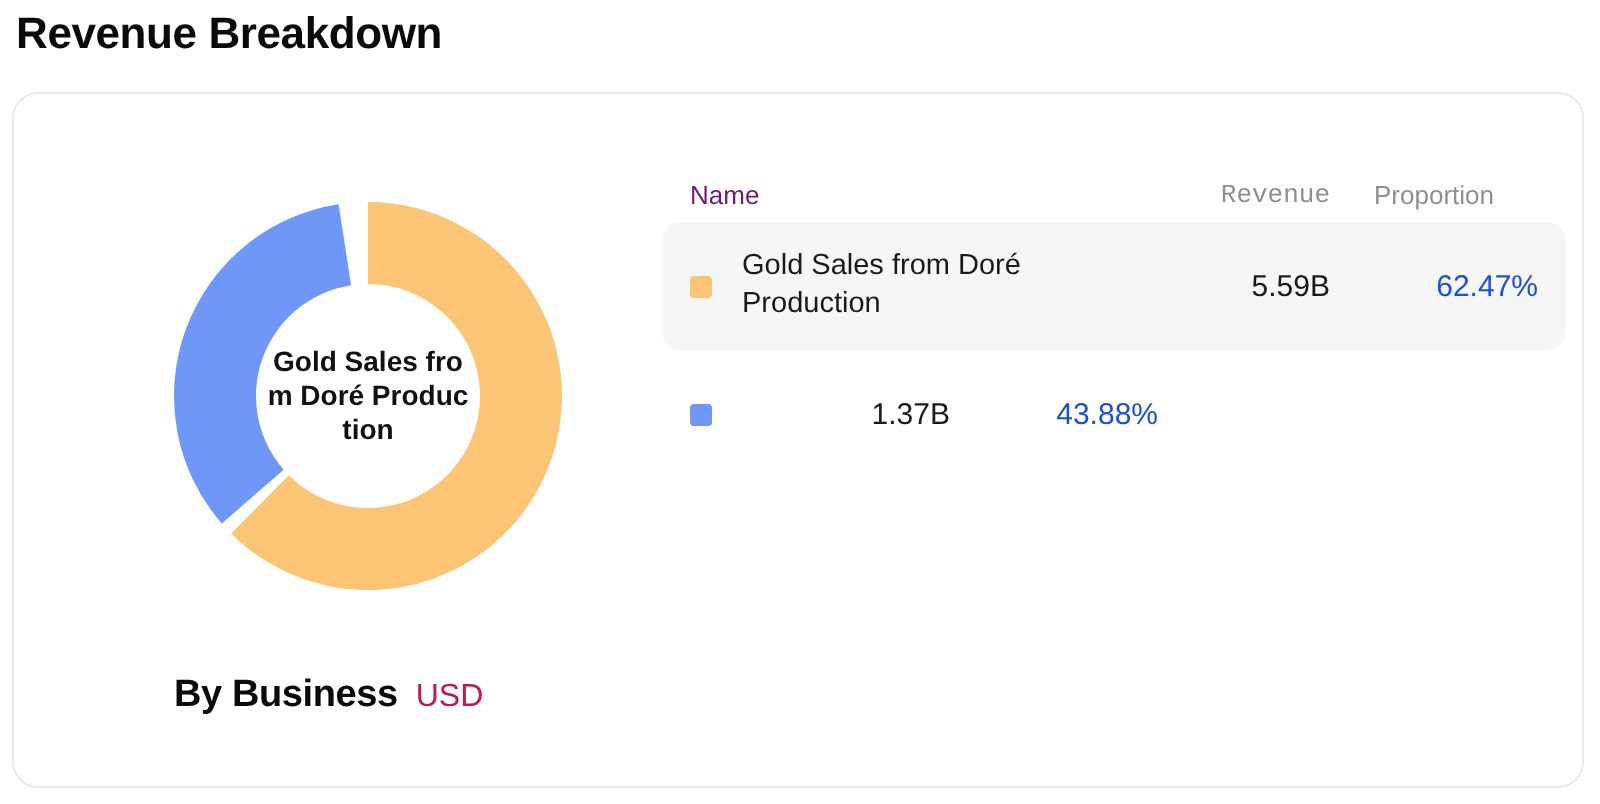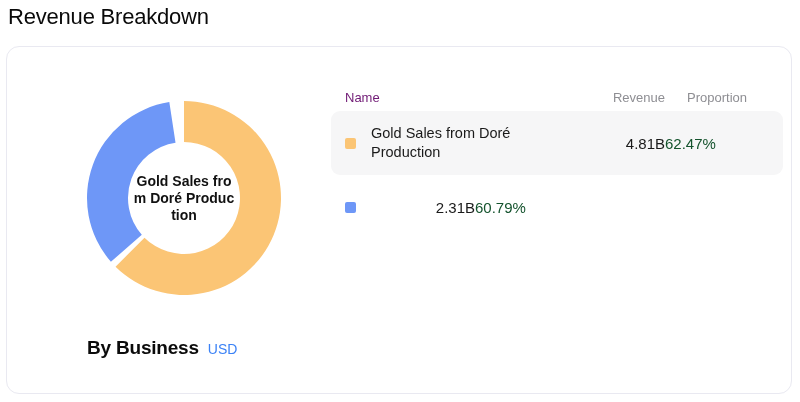--- a/index.html
+++ b/index.html
@@ -15,21 +15,21 @@
     overflow: hidden;
     position: relative;
   }
 
   
   .page-title {
     position: absolute;
     left: 8px;
     top: 2px;
     font-size: 22px;
-    font-weight: normal;
+    font-weight: bold;
     color: #0a0a0a;
     letter-spacing: -0.2px;
     line-height: 30px;
   }
 
   
   .card {
     position: absolute;
     left: 6px;
     top: 46px;
@@ -79,22 +79,22 @@
     gap: 9px;
     text-align: center;
   }
   .chart-footer .fname {
     font-size: 19px;
     font-weight: bold;
     color: #0b0b0b;
     letter-spacing: -0.2px;
   }
   .chart-footer .funit {
-    font-size: 14px;
-    color: #3b82f6;
+    font-size: 16px;
+    color: #be185d;
   }
 
   
   .legend {
     position: absolute;
     left: 324px;
     top: 36px;
     width: 452px;
   }
   .legend-head {
@@ -107,20 +107,21 @@
   .legend-head .h-name {
     flex: 1 1 auto;
     font-size: 13px;
     color: #701a75;
   }
   .legend-head .h-rev {
     width: 104px;
     text-align: right;
     font-size: 13px;
     color: #8e8e93;
+    font-family: Liberation Mono, monospace;
   }
   .legend-head .h-prop {
     width: 104px;
     text-align: center;
     font-size: 13px;
     color: #8e8e93;
   }
 
   .legend-row {
     display: flex;
@@ -148,22 +149,23 @@
     max-width: 190px;
   }
   .r-rev {
     width: 104px;
     text-align: right;
     font-size: 15px;
     color: #1a1a1a;
   }
   .r-prop {
     width: 104px;
+    text-align: right;
     font-size: 15px;
-    color: #14532d;
+    color: #1d4ed8;
   }
 </style>
 </head>
 <body>
 
 <div class="page-title">Revenue Breakdown</div>
 
 <div class="card">
 
   <div class="chart-area">
@@ -184,24 +186,24 @@
   <div class="legend">
     <div class="legend-head">
       <div class="h-name">Name</div>
       <div class="h-rev">Revenue</div>
       <div class="h-prop">Proportion</div>
     </div>
     <div id="legend-rows">
         <div class="legend-row active">
           <span class="swatch" style="background: rgb(251, 197, 117);"></span>
           <div class="r-name">Gold Sales from Doré Production</div>
-          <div class="r-rev">4.81B</div>
+          <div class="r-rev">5.59B</div>
           <div class="r-prop">62.47%</div>
         </div>
         <div class="legend-row">
           <span class="swatch" style="background: rgb(110, 151, 247);"></span>
-          <div class="r-rev">2.31B</div>
-          <div class="r-prop">60.79%</div>
+          <div class="r-rev">1.37B</div>
+          <div class="r-prop">43.88%</div>
         </div>
       </div>
   </div>
 
 </div>
 
 </body></html>

